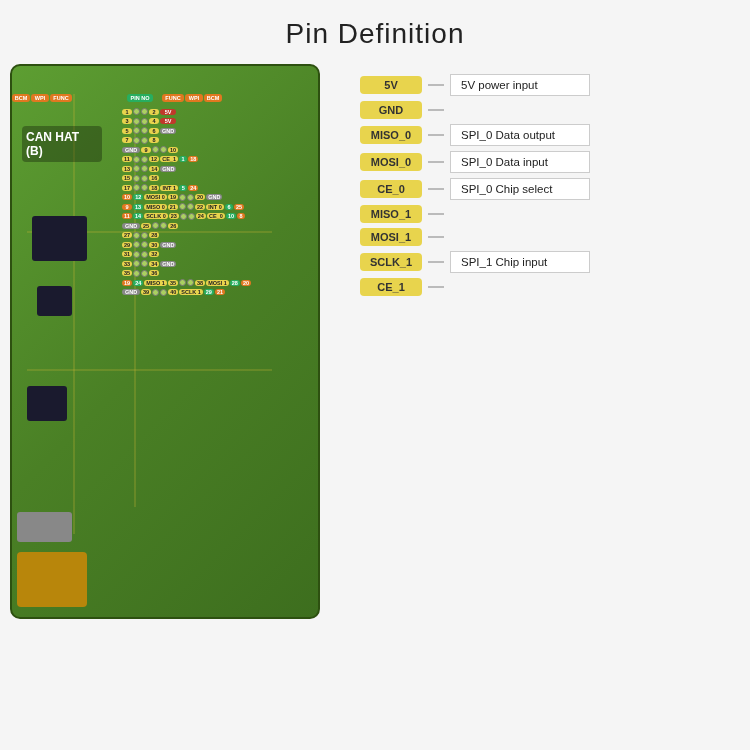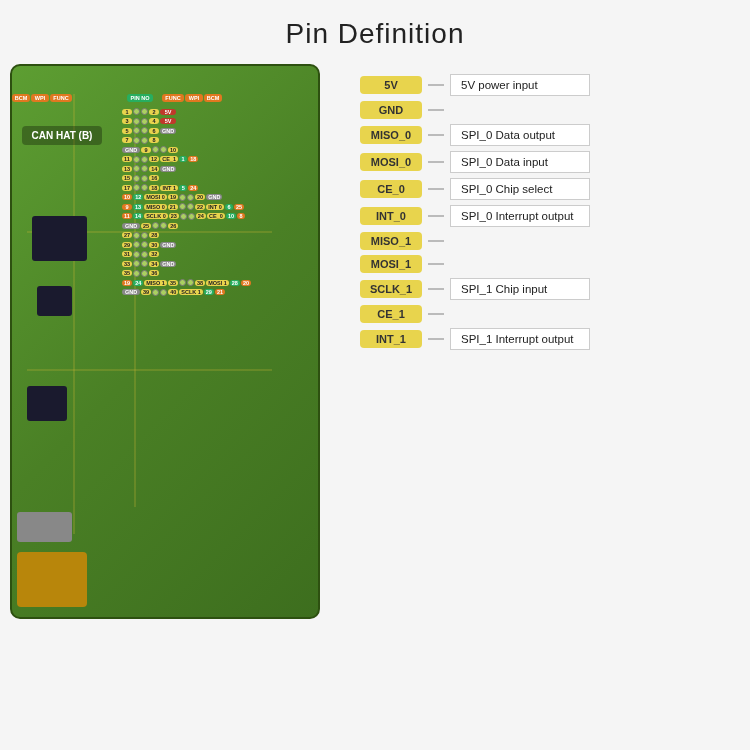--- a/index.html
+++ b/index.html
@@ -134,21 +134,21 @@
 
   <div class="board-section">
     <div class="board-visual">
 
       <div class="pcb-trace" style="width:2px;height:80%;top:5%;left:20%;"></div>
       <div class="pcb-trace" style="width:2px;height:70%;top:10%;left:40%;"></div>
       <div class="pcb-trace" style="width:80%;height:2px;top:30%;left:5%;"></div>
       <div class="pcb-trace" style="width:80%;height:2px;top:55%;left:5%;"></div>
 
       <div style="position:absolute;top:60px;left:10px;width:80px;background:rgba(0,0,0,0.3);border-radius:4px;padding:4px;">
-        <div style="color:#fff;font-size:10px;font-weight:bold;text-align:center;">CAN HAT (B)</div>
+        <div style="color:#fff;font-size:12px;font-weight:bold;text-align:left;">CAN HAT (B)</div>
       </div>
 
       <div class="board-chip" style="width:55px;height:45px;top:150px;left:20px;"></div>
       <div class="board-chip" style="width:35px;height:30px;top:220px;left:25px;"></div>
       <div class="board-chip" style="width:40px;height:35px;top:320px;left:15px;"></div>
 
       <div style="position:absolute;top:28px;left:0px;display:flex;flex-direction:row;gap:1px;">
         <div class="badge badge-orange" style="font-size:5.5px;padding:1px 2px;min-width:18px;">BCM</div>
         <div class="badge badge-orange" style="font-size:5.5px;padding:1px 2px;min-width:18px;">WPI</div>
         <div class="badge badge-orange" style="font-size:5.5px;padding:1px 2px;min-width:22px;">FUNC</div>
@@ -371,41 +371,31 @@
         <div class="legend-badge">MOSI_0</div>
         <div class="legend-line"></div>
         <div class="legend-desc">SPI_0 Data input</div>
       </div>
       <div class="legend-row">
         <div class="legend-badge">CE_0</div>
         <div class="legend-line"></div>
         <div class="legend-desc">SPI_0 Chip select</div>
       </div>
       <div class="legend-row">
-        <div class="legend-badge">INT_0</div>
-        <div class="legend-line"></div>
-        <div class="legend-desc">SPI_0 Interrupt output</div>
-      </div>
-      <div class="legend-row">
         <div class="legend-badge">MISO_1</div>
         <div class="legend-line"></div>
       </div>
       <div class="legend-row">
         <div class="legend-badge">MOSI_1</div>
         <div class="legend-line"></div>
       </div>
       <div class="legend-row">
         <div class="legend-badge">SCLK_1</div>
         <div class="legend-line"></div>
         <div class="legend-desc">SPI_1 Chip input</div>
       </div>
       <div class="legend-row">
         <div class="legend-badge">CE_1</div>
         <div class="legend-line"></div>
       </div>
-      <div class="legend-row">
-        <div class="legend-badge">INT_1</div>
-        <div class="legend-line"></div>
-        <div class="legend-desc">SPI_1 Interrupt output</div>
-      </div>
     </div>
 
 </div>
 
 </body></html>

